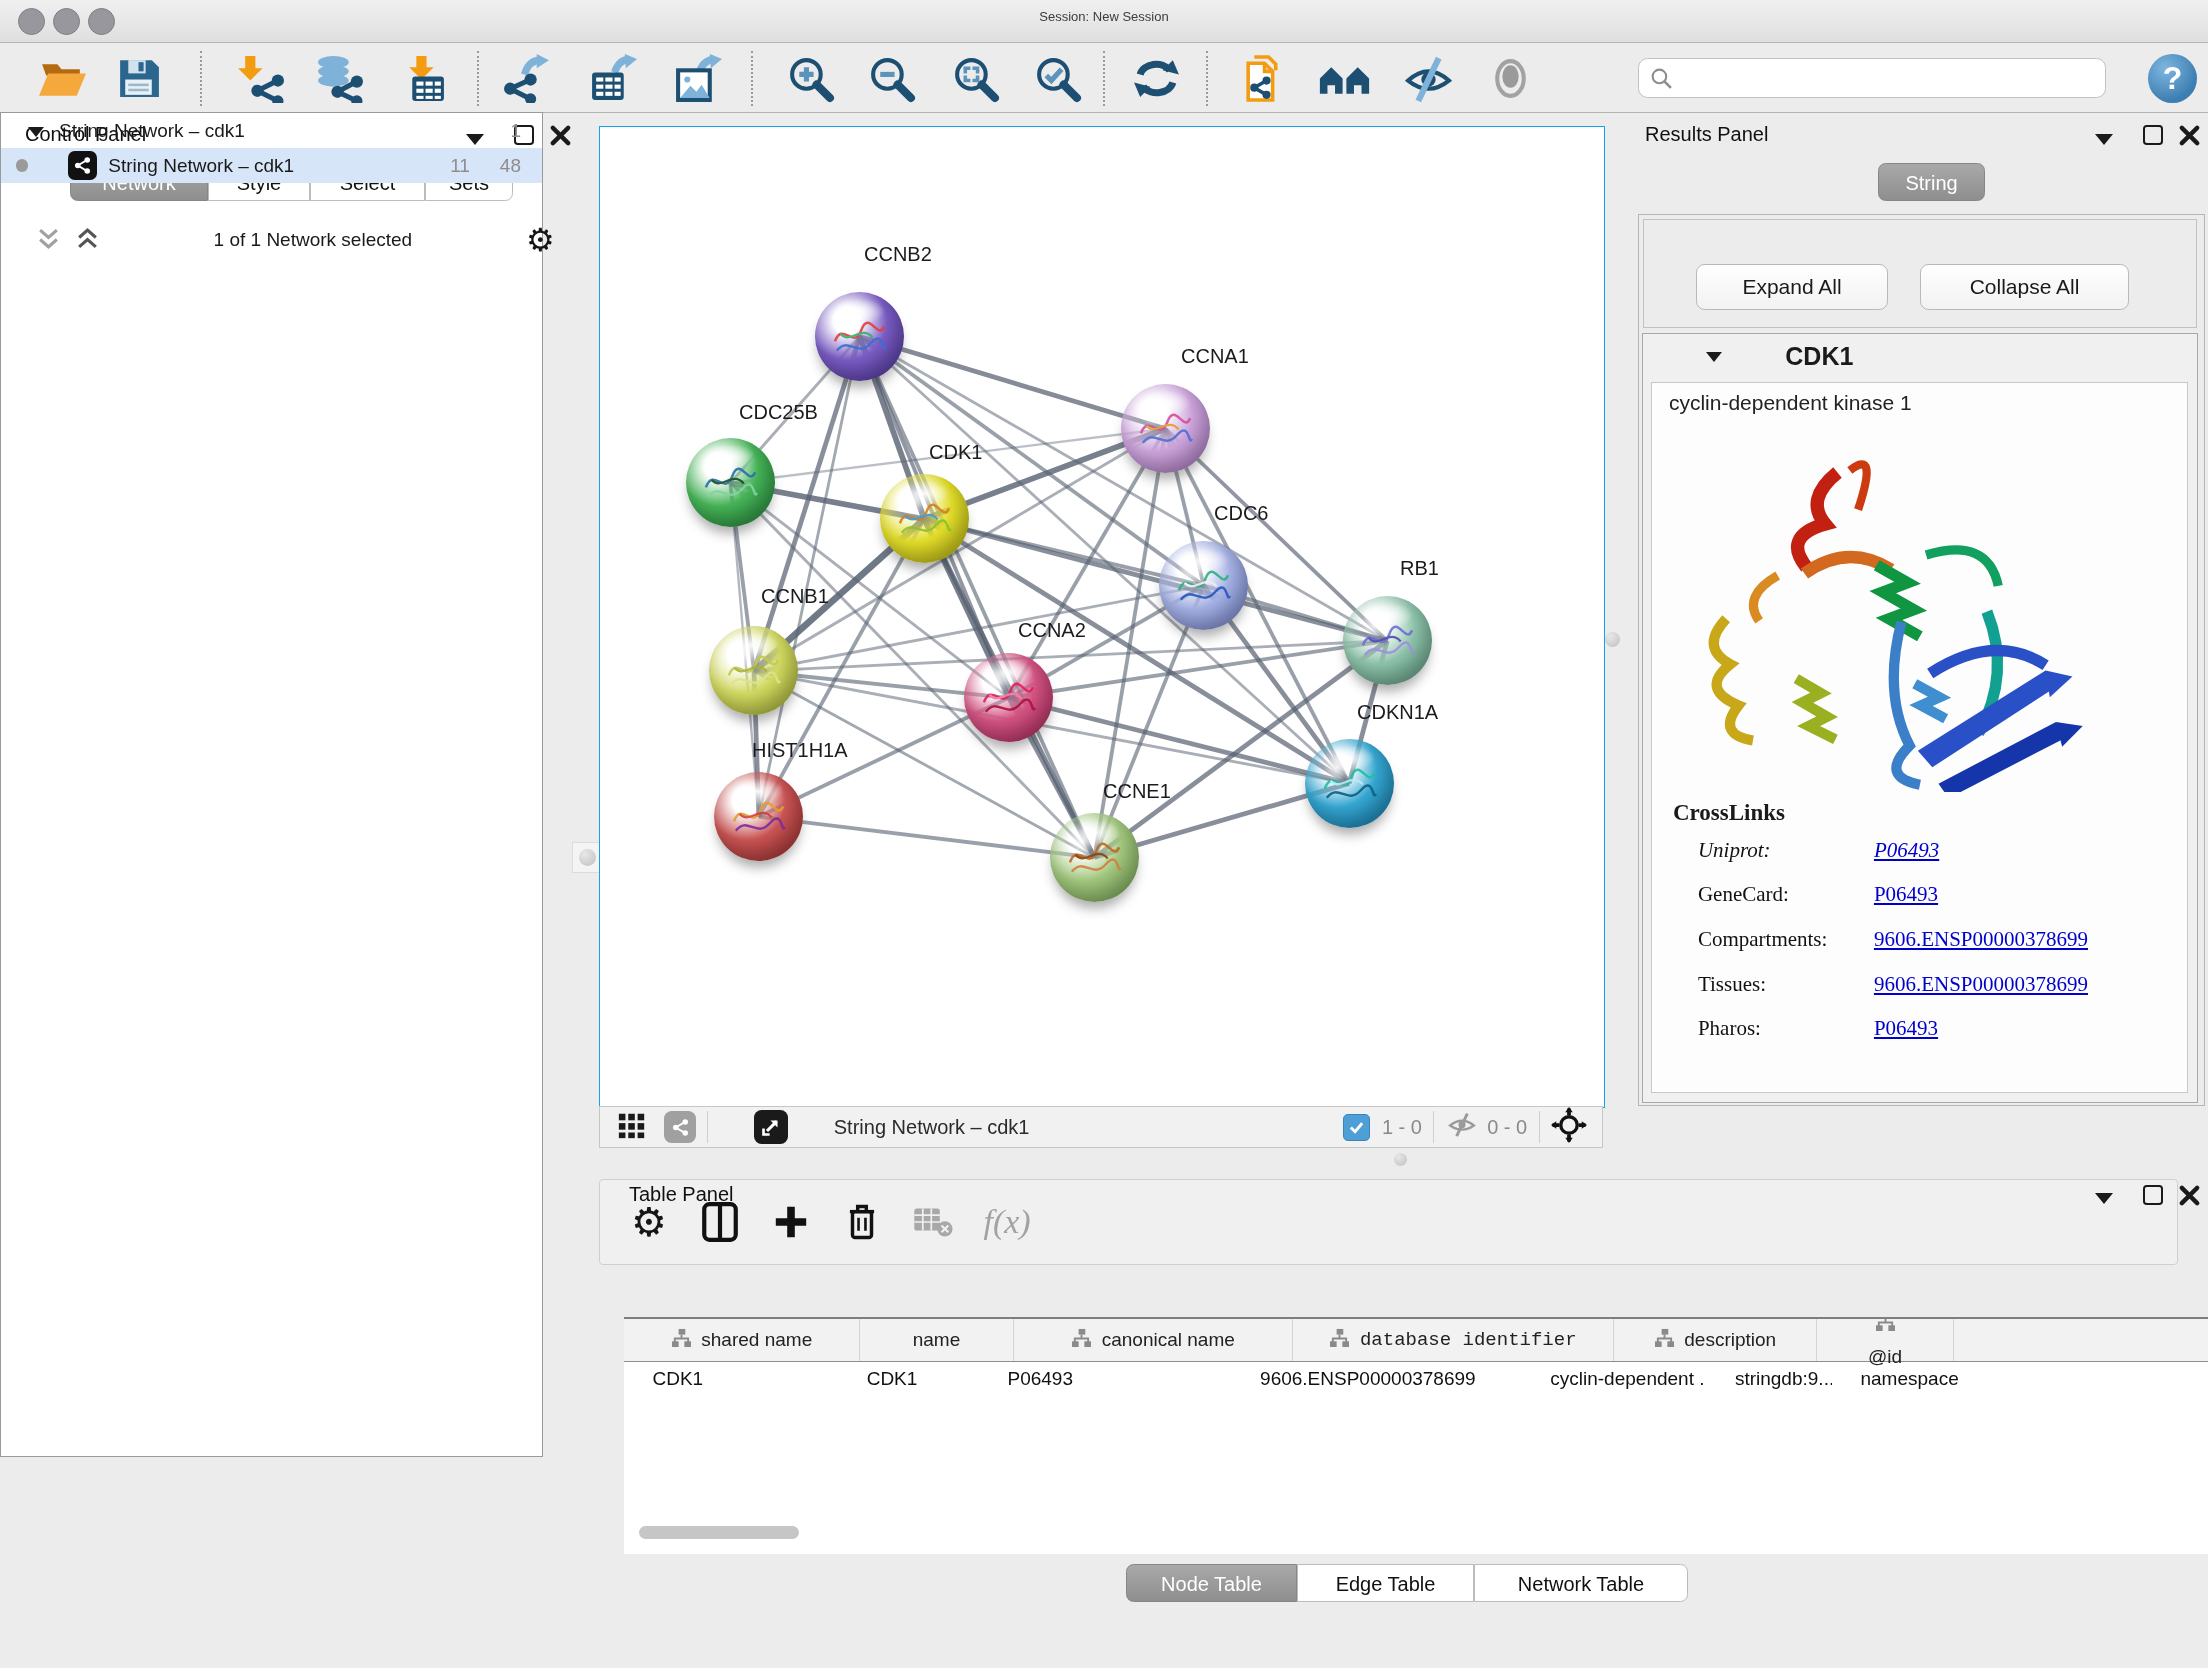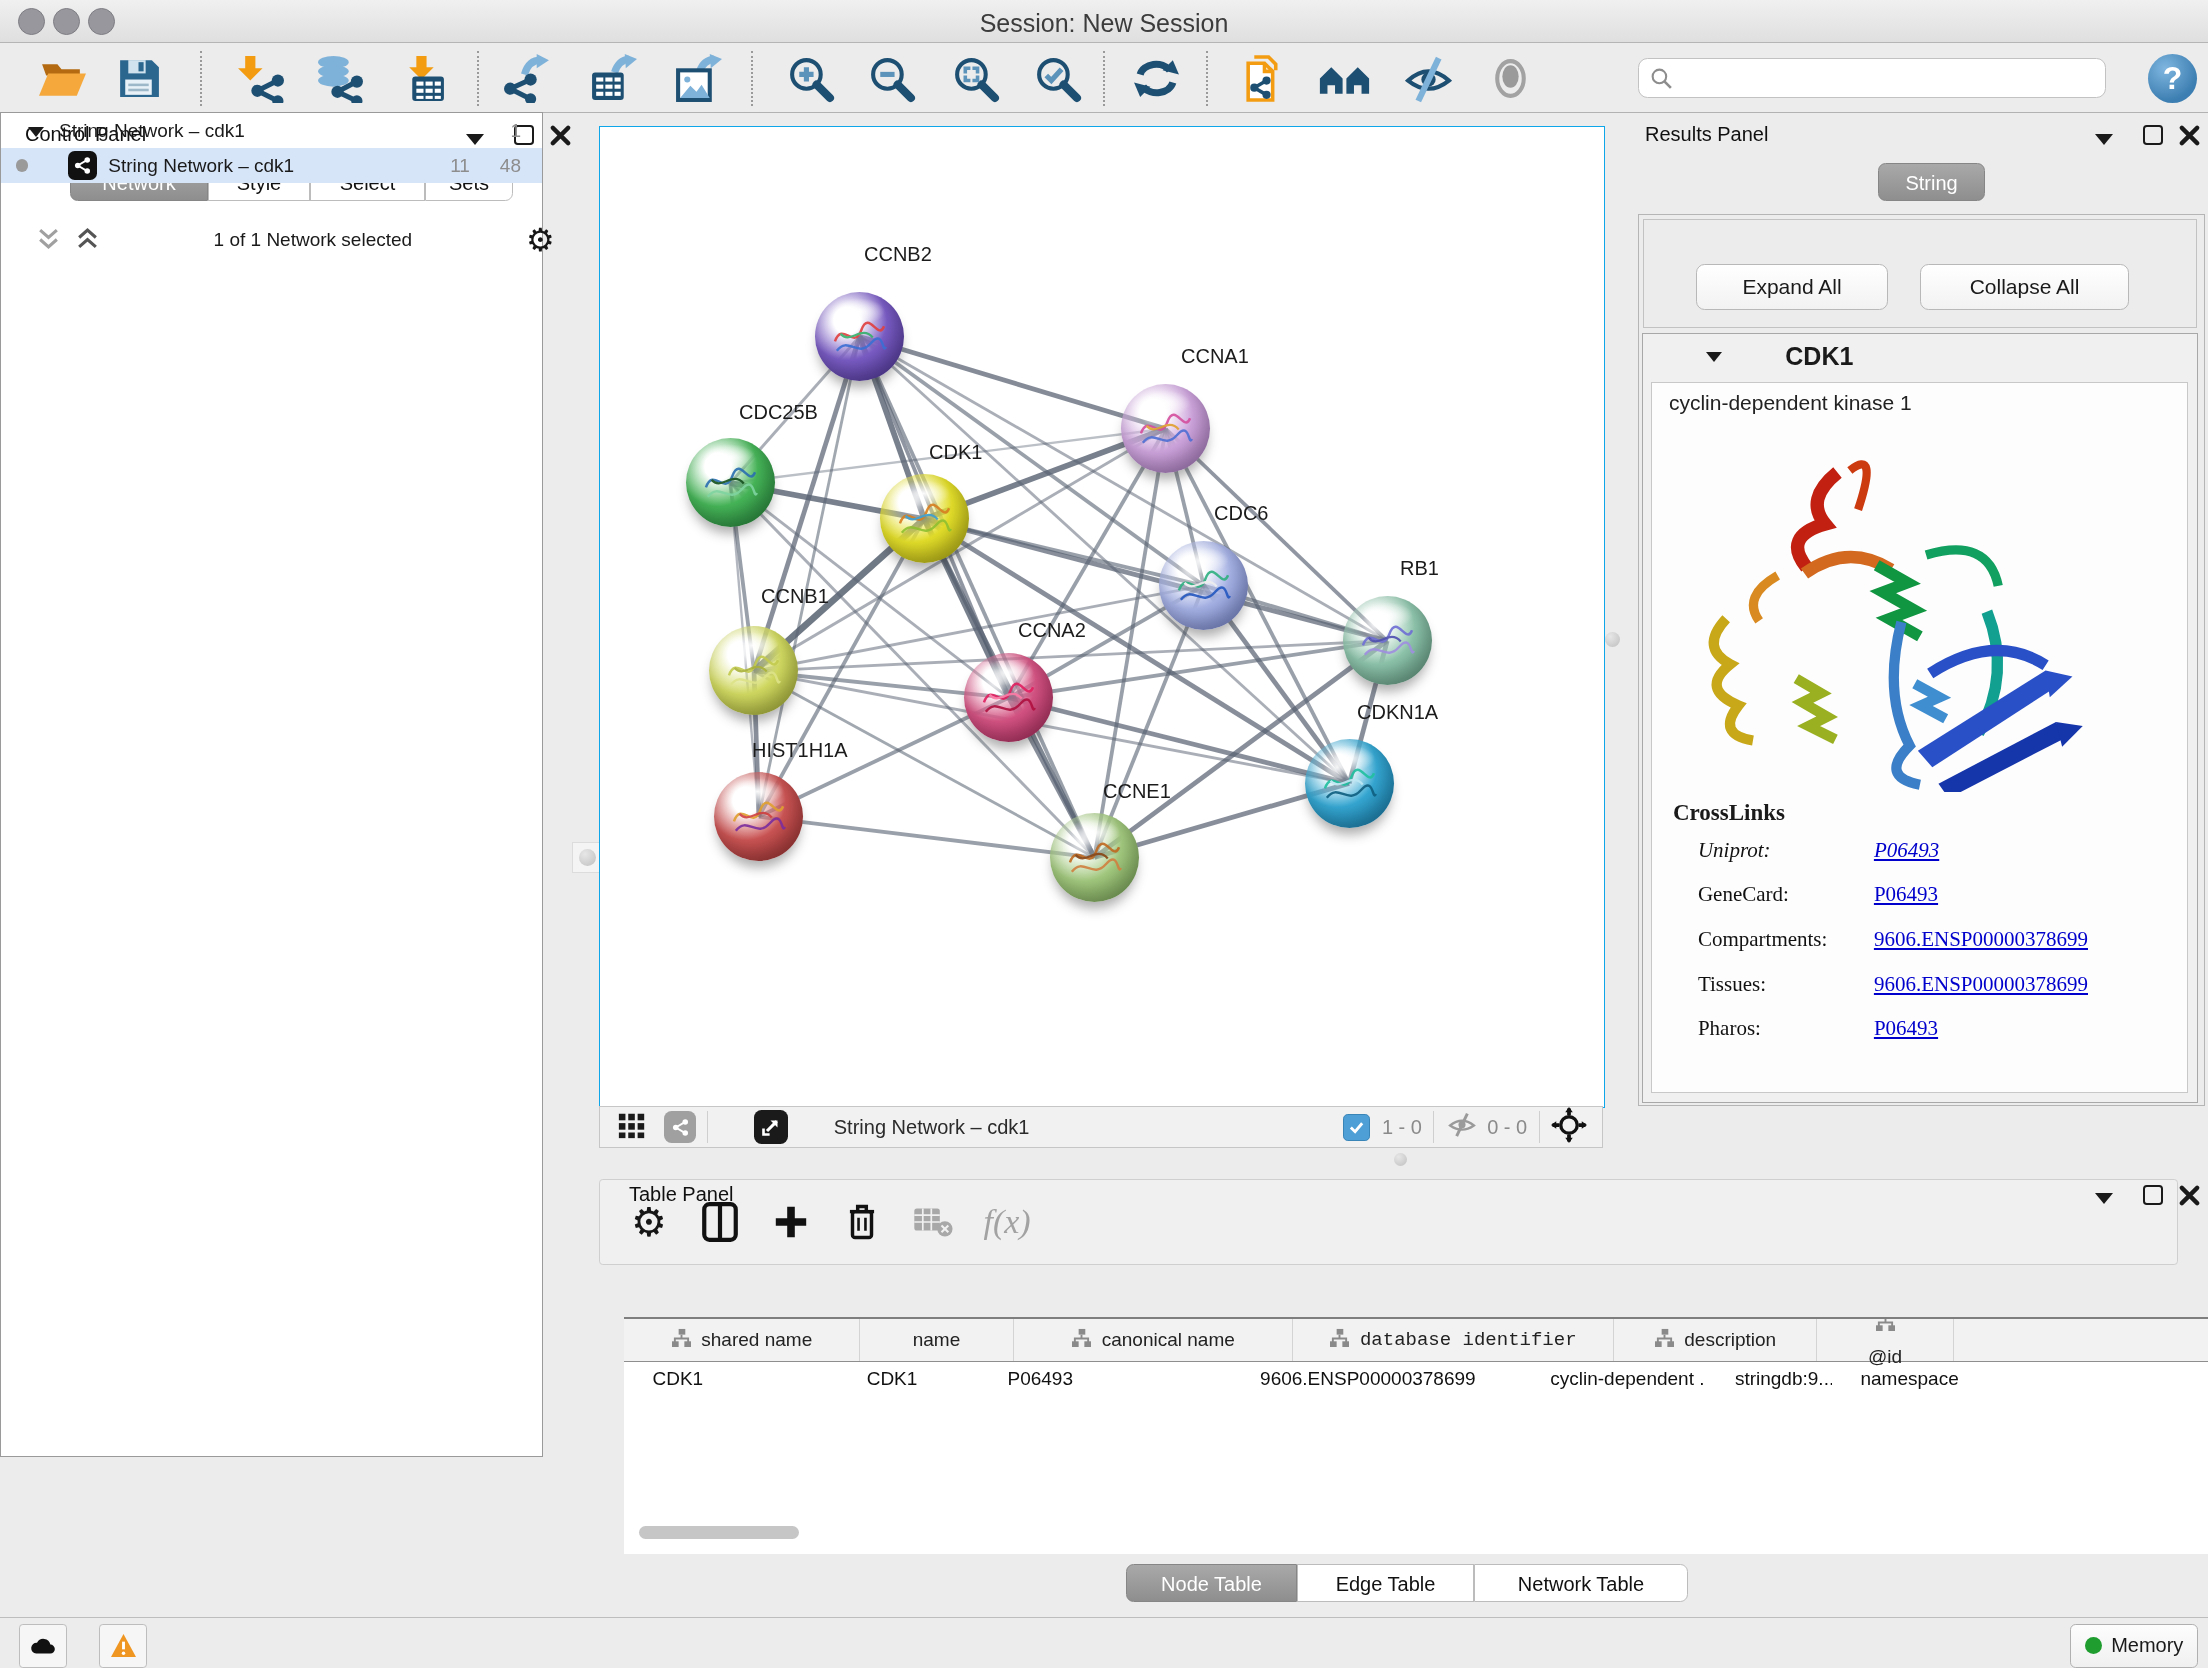--- a/index.html
+++ b/index.html
@@ -3,21 +3,21 @@
 <meta charset="utf-8">
 <style>
   html,body{margin:0;padding:0;background:#d8d8d8;}
   #root{position:relative;width:2208px;height:1668px;background:#ececec;overflow:hidden;
         font-family:"Liberation Sans",sans-serif;color:#1a1a1a;}
   .abs{position:absolute;}
   
   #titlebar{left:0;top:0;width:2208px;height:42px;background:linear-gradient(#f0f0f0,#dfdfdf);
             border-bottom:1px solid #b5b5b5;}
   .tl{width:25px;height:25px;border-radius:50%;background:#97979d;border:1px solid #7d7d84;top:7.6px;}
-  #win-title{width:100%;text-align:center;top:8.6px;font-size:25px;color:#3c3c3c;}
+  #win-title{width:100%;text-align:center;top:8.6px;font-size:13px;color:#3c3c3c;}
   
   #toolbar{left:0;top:43px;width:2208px;height:69px;background:#ececec;border-bottom:1.9px solid #b2b2b2;}
   .tbi{top:11.4px;width:49px;height:49px;cursor:pointer;}
   .tbsep{top:7.6px;width:0;height:55px;border-left:2.9px dotted #9a9a9a;}
   #search-box{left:1638px;top:15px;width:468px;height:40px;background:#fff;border:1.9px solid #c2c2c2;
               border-radius:9.5px;display:flex;align-items:center;padding-left:9.5px;box-sizing:border-box;}
   #search-input{border:none;outline:none;font-size:19px;width:409px;background:transparent;
                 font-family:"Liberation Sans",sans-serif;}
   #help-btn{left:2148px;top:11.4px;width:49px;height:49px;border-radius:50%;
             background:radial-gradient(circle at 35% 30%,#7fb6e0,#3c7eb1 70%);color:#fff;
@@ -687,33 +687,15 @@
         </div>
     </div>
     <div id="tp-scroll" class="abs"></div>
     <div id="tp-tabs" class="abs">
         <div class="tab active" style="width: 171px;">Node Table</div>
         <div class="tab" style="width: 177px;">Edge Table</div>
         <div class="tab" style="width: 214px;">Network Table</div>
       </div>
   </div>
 
-  <div id="statusbar" class="abs">
-    <div class="sb-btn abs" style="left:19px">
-      <svg width="28.5" height="21" viewBox="0 0 32 22">
-          <path d="M8 20a6 6 0 1 1 1-12 8 8 0 0 1 15 2 5 5 0 0 1 0 10z" fill="#111"></path>
-        </svg>
-      </div>
-    <div class="sb-btn abs" style="left:99px">
-      <svg width="27" height="25" viewBox="0 0 28 26">
-          <path d="M14 1 27 25H1z" fill="#ef9522"></path>
-          <path d="M14 9v8" stroke="#fff" stroke-width="3"></path>
-          <circle cx="14" cy="21" r="1.8" fill="#fff"></circle>
-        </svg>
-      </div>
-    <div id="memory-btn" class="abs">
-      <span id="mem-dot"></span>
-      <span>Memory</span>
-    </div>
-  </div>
 
 </div>
 
 
 </body></html>

